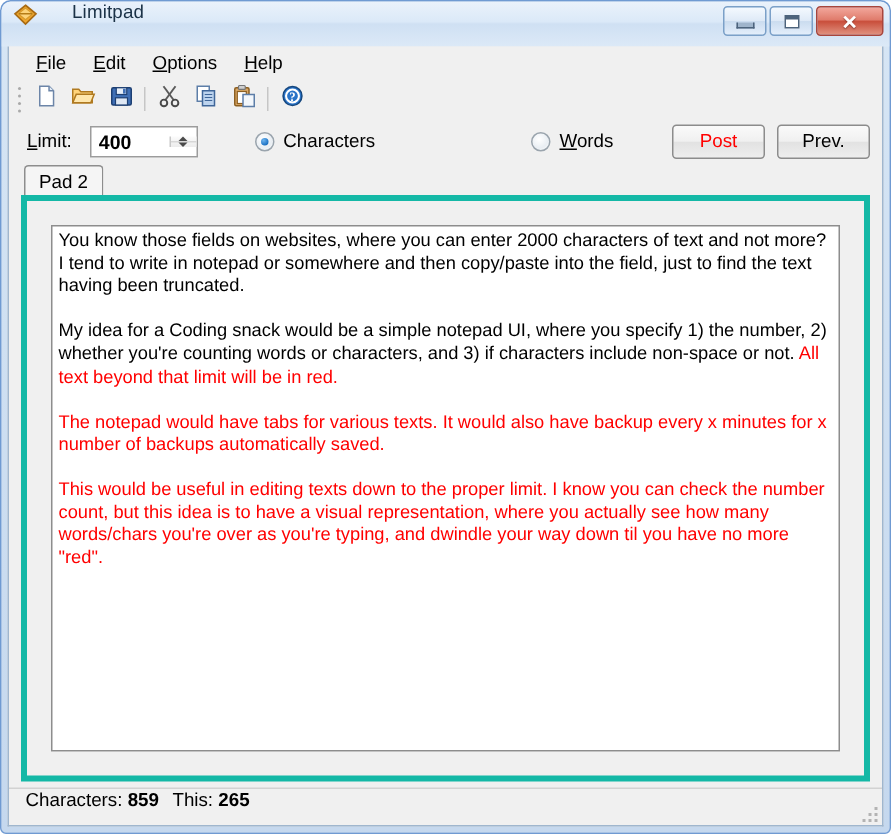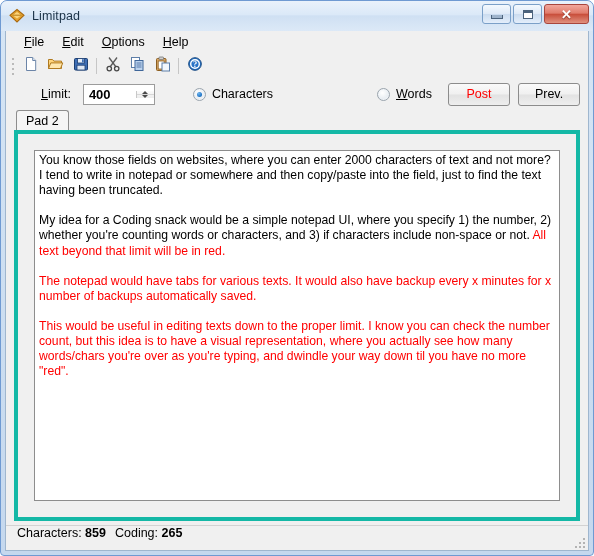--- a/index.html
+++ b/index.html
@@ -25,22 +25,23 @@
   }
 
   
   .titlebar {
     position: relative;
     height: 30px;
     box-sizing: border-box;
     background: linear-gradient(to bottom, #eaf2fb 0%, #dbe9f8 45%, #cfe0f3 50%, #dce9f7 100%);
     border-radius: 6px 6px 0 0;
     display: flex;
-    align-items: center;
+    align-items: flex-start;
     padding-left: 7px;
+    gap: 16px;
   }
   .app-icon {
     width: 18px;
     height: 18px;
     position: relative;
     flex: 0 0 auto;
     margin-right: 6px;
   }
   .title-text {
     font-size: 12.5px;
@@ -177,21 +178,20 @@
     display: flex;
     align-items: center;
     padding: 0 8px 0 12px;
     flex: 0 0 auto;
     position: relative;
   }
   .lbl-limit {
     font-size: 12.5px;
     color: #000;
     margin-right: 12px;
-    margin-left: 23px;
   }
   .spin-wrap {
     display: flex;
     align-items: center;
     height: 21px;
     border: 1px solid #9c9c9c;
     background: #ffffff;
     width: 72px;
     box-sizing: border-box;
   }
@@ -539,21 +539,21 @@
         </div>
       </div>
     </div>
 
     <div class="statusbar">
       <div class="status-text">
         <span>Characters:</span>
         <b>859</b>
       </div>
       <div class="status-text" style="margin-left:9px;">
-        <span>Coding:</span>
+        <span>This:</span>
         <b>265</b>
       </div>
       <div class="resize-grip">
         <i style="right:0;bottom:0;"></i>
         <i style="right:4px;bottom:0;"></i>
         <i style="right:8px;bottom:0;"></i>
         <i style="right:0;bottom:4px;"></i>
         <i style="right:4px;bottom:4px;"></i>
         <i style="right:0;bottom:8px;"></i>
       </div>

